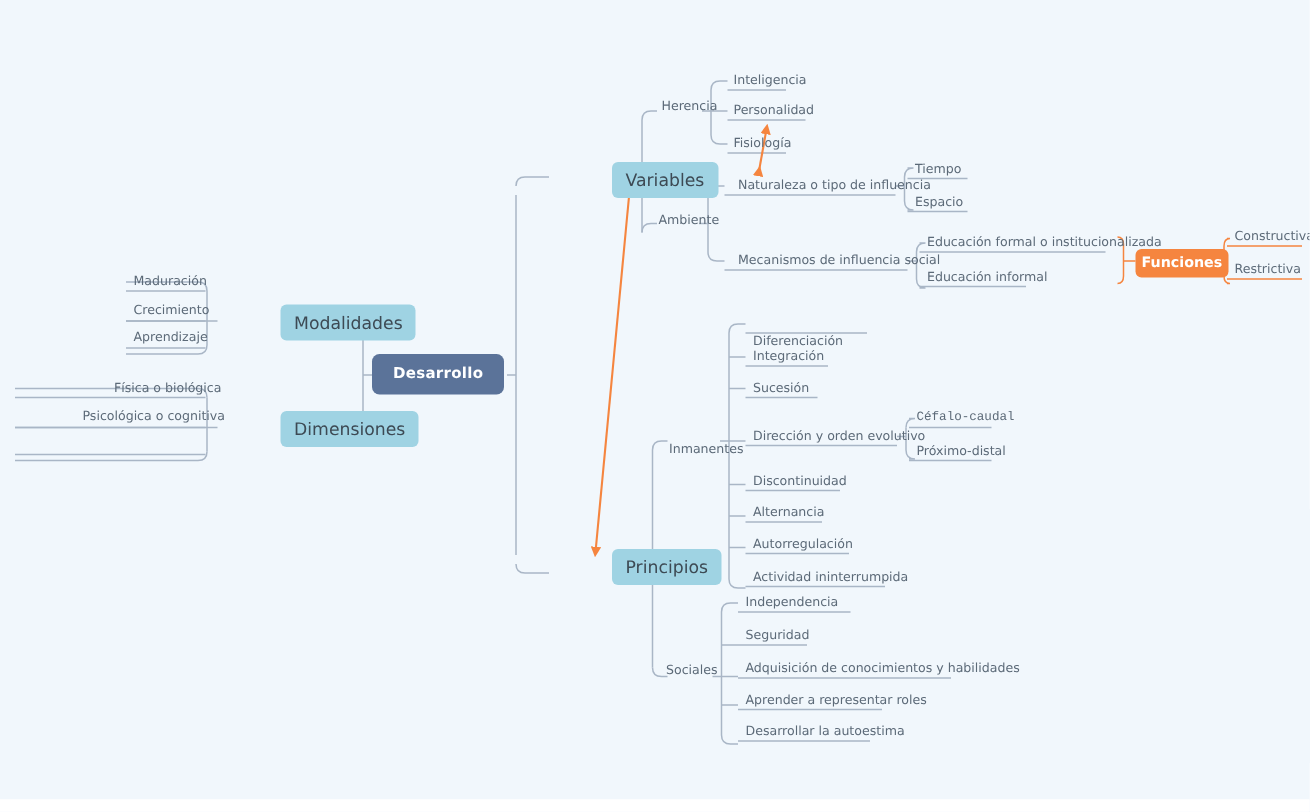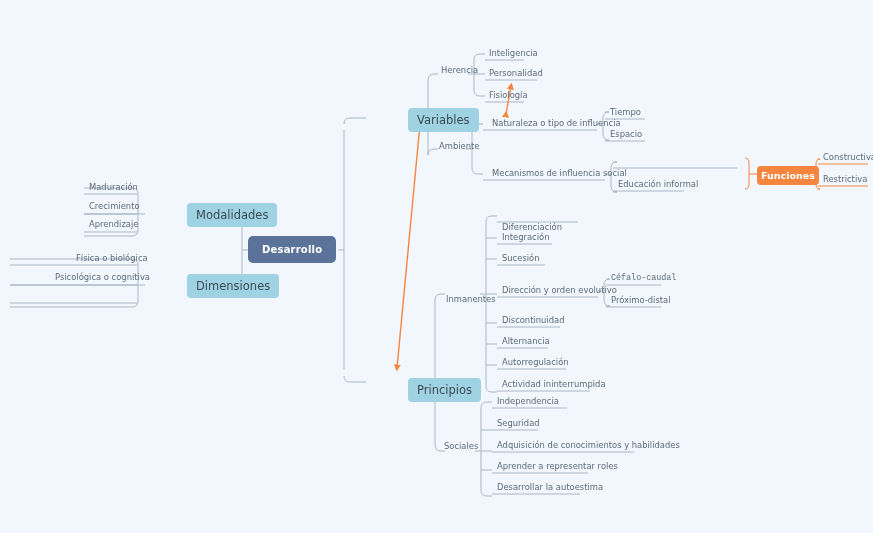--- a/index.html
+++ b/index.html
@@ -229,27 +229,28 @@
   <div class="node lbl" style="left:486px;top:68px;">Personalidad</div>
   <div class="node lbl" style="left:486px;top:90px;">Fisiología</div>
 
   <div class="node lbl cat" style="left:436px;top:141px;">Ambiente</div>
 
   <div class="node lbl" style="left:489px;top:118px;">Naturaleza o tipo de influencia</div>
   <div class="node lbl" style="left:607px;top:107px;">Tiempo</div>
   <div class="node lbl" style="left:607px;top:129px;">Espacio</div>
 
   <div class="node lbl" style="left:489px;top:168px;">Mecanismos de influencia social</div>
+  <div class="node lbl" style="left:615px;top:156px;">Educación formal o institucionalizada</div>
   <div class="node lbl" style="left:615px;top:179px;">Educación informal</div>
 
   <div class="node orangebox" style="left:757px;top:166px;">Funciones</div>
   <div class="node lbl orange-lbl" style="left:820px;top:152px;">Constructiva</div>
   <div class="node lbl orange-lbl" style="left:820px;top:174px;">Restrictiva</div>
 
-  <div class="node l1" style="left:366px;top:378px;">Principios</div>
+  <div class="node l1" style="left:366px;top:366px;">Principios</div>
 
   <div class="node lbl cat" style="left:443px;top:294px;">Inmanentes</div>
 
   <div class="node lbl" style="left:499px;top:222px;">Diferenciación</div>
   <div class="node lbl" style="left:499px;top:232px;">Integración</div>
   <div class="node lbl" style="left:499px;top:253px;">Sucesión</div>
   <div class="node lbl" style="left:499px;top:285px;">Dirección y orden evolutivo</div>
   <div class="node lbl" style="left:499px;top:315px;">Discontinuidad</div>
   <div class="node lbl" style="left:499px;top:336px;">Alternancia</div>
   <div class="node lbl" style="left:499px;top:357px;">Autorregulación</div>

